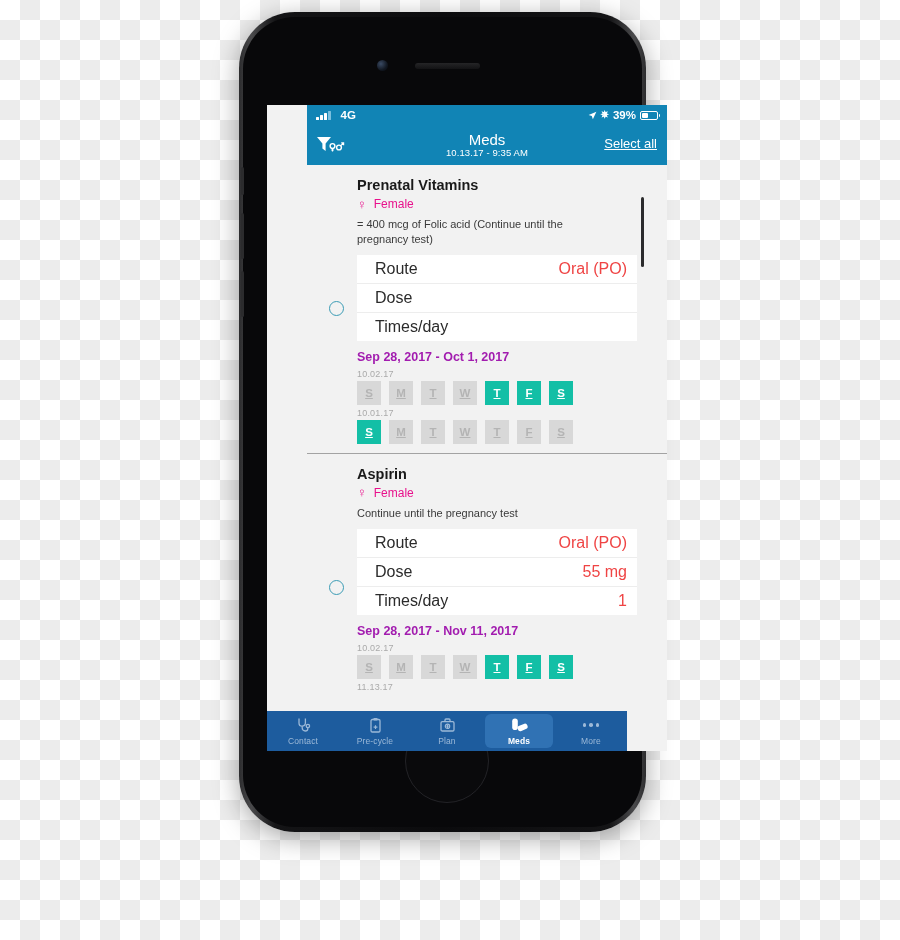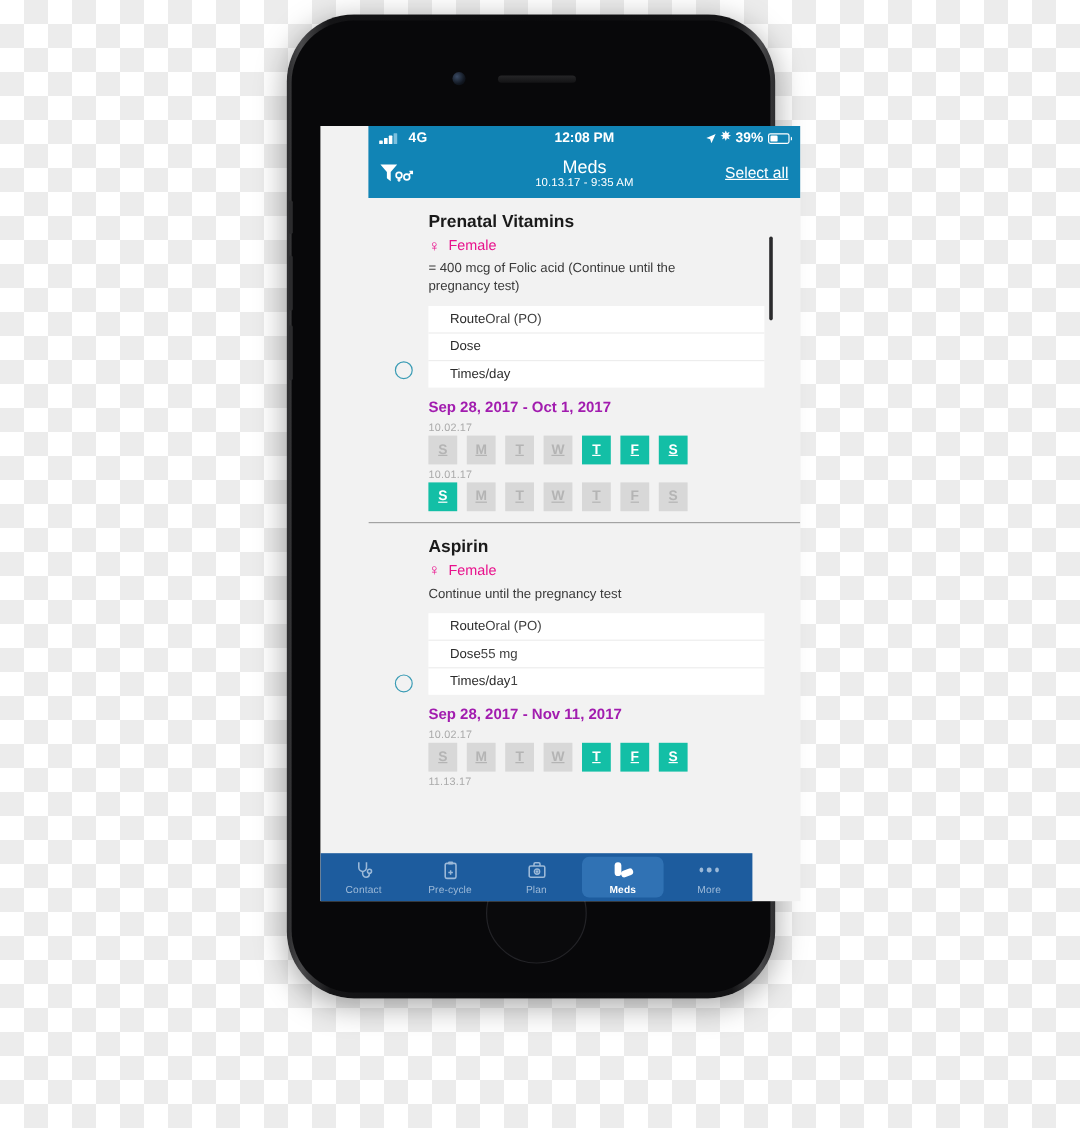--- a/index.html
+++ b/index.html
@@ -87,24 +87,24 @@
     position:absolute;left:22px;width:15px;height:15px;border-radius:50%;
     border:1.6px solid #3b9cb5;box-sizing:border-box;background:transparent;cursor:pointer;
   }
   .card-body{margin-left:50px;padding-right:10px;}
   .med-title{font-size:14.5px;font-weight:bold;color:#1a1a1a;margin:2px 0 4px;}
   .gender{display:flex;align-items:center;gap:7px;color:#e8118c;font-size:12px;margin-bottom:6px;}
   .gender .gsym{font-size:13px;font-weight:bold;line-height:1;}
   .med-note{font-size:11px;color:#3a3a3a;line-height:1.35;margin-bottom:8px;max-width:243px;}
 
   .detail-box{background:#ffffff;width:280px;margin-bottom:9px;}
-  .detail-row{display:flex;justify-content:flex-start;align-items:center;
-    padding:5px 10px 5px 18px;font-size:11px;color:#2b2b2b;}
+  .detail-row{display:flex;justify-content:space-between;align-items:center;
+    padding:5px 10px 5px 18px;font-size:16px;color:#2b2b2b;}
   .detail-row + .detail-row{border-top:1px solid #ededed;}
-  .detail-val{color:#404040;}
+  .detail-val{color:#ef4444;}
 
   .date-range{color:#a21caf;font-size:12.5px;font-weight:bold;margin:4px 0 5px;}
   .week-label{font-size:9px;color:#aaaaaa;margin:3px 0 2px;letter-spacing:.2px;}
   .week-row{display:flex;gap:8px;margin-bottom:3px;}
   .day{
     width:24px;height:24px;display:flex;align-items:center;justify-content:center;
     font-size:11.5px;font-weight:bold;background:#d8d8d8;color:#b4b4b4;
     text-decoration:underline;cursor:pointer;
   }
   .day.on{background:#13bfa6;color:#ffffff;}
@@ -135,21 +135,20 @@
     <div class="screen">
 
       <div class="statusbar">
         <span class="sb-sig">
           <i></i>
             <i></i>
             <i></i>
             <i></i>
         </span>
         <span class="sb-net">4G</span>
-        <span class="sb-time">12:08 PM</span>
         <span class="sb-right">
           <svg class="loc-ar" viewBox="0 0 10 10">
             <path d="M9.3 0.7 L0.7 4.4 L4.2 5.6 L5.4 9.3 Z" fill="#ffffff"></path>
           </svg>
           <span class="bt-ic">✵</span>
           <span>39%</span>
           <span class="batt">
               <i></i>
             </span>
         </span>

